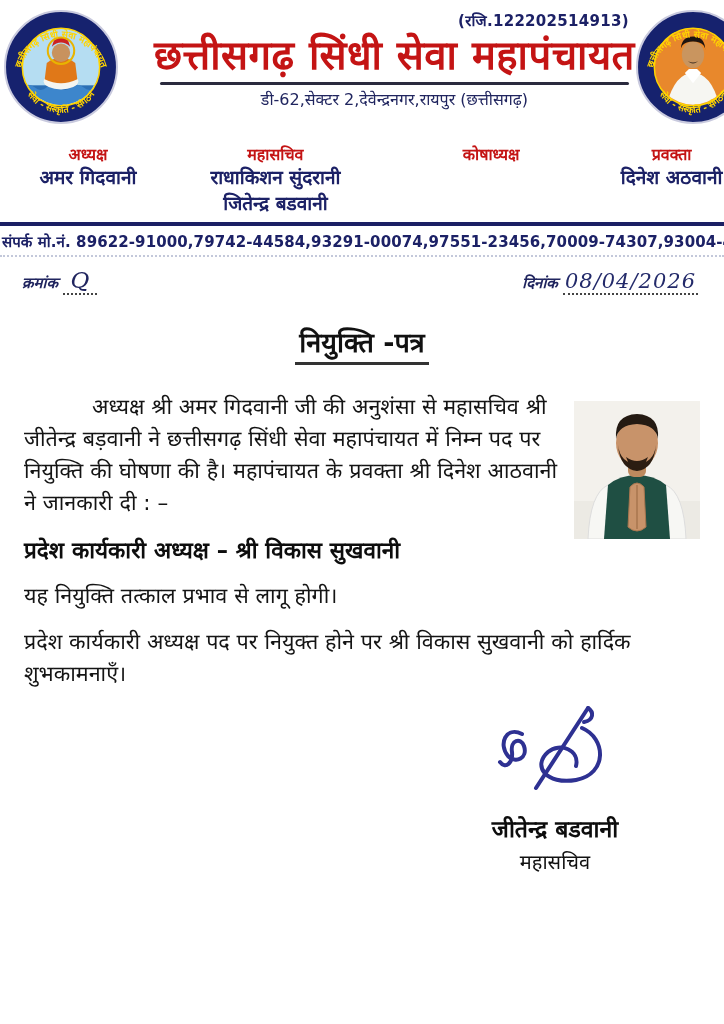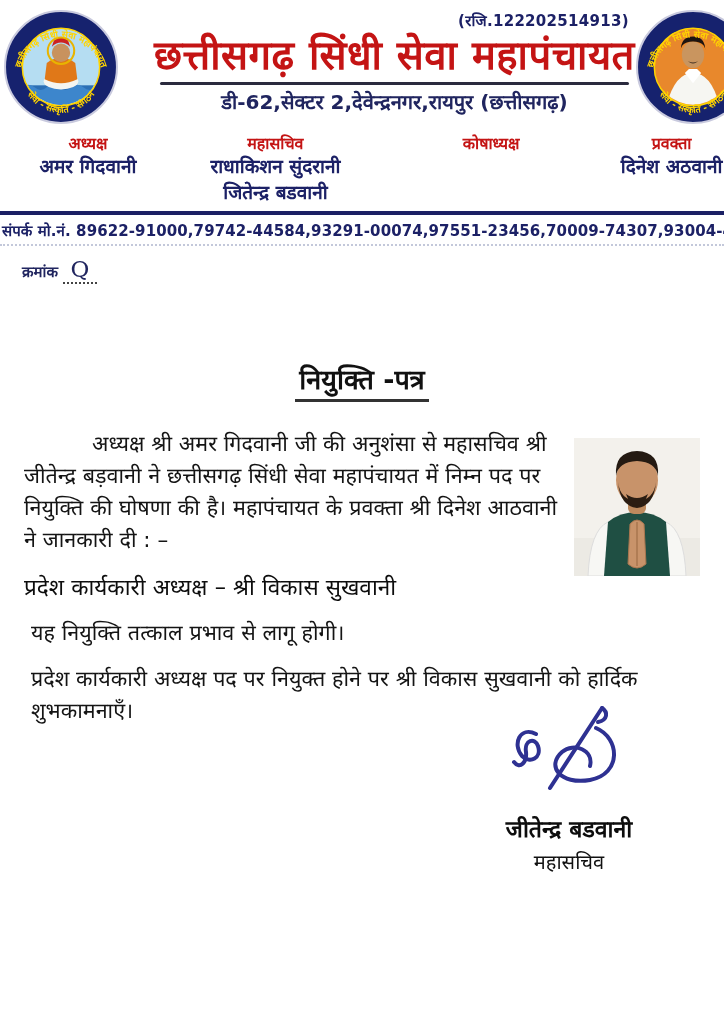--- a/index.html
+++ b/index.html
@@ -35,29 +35,29 @@
     font-weight:bold;
     color:#c41414;
     letter-spacing:.5px;
     white-space:nowrap;
   }
   .title-rule{
     height:3px;background:#2a2a3e;
     margin:4px 6px 3px 6px;border-radius:2px;
   }
   .address{
-    font-size:20px;font-weight:bold;color:#20255f;
+    font-size:16px;font-weight:normal;color:#20255f;
   }
   
   .officers{
     display:flex;
     padding:4px 10px 0 10px;
     text-align:center;
   }
-  .officer-col{padding:0 4px;}
+  .officer-col{padding:0 4px;margin-top:11px;}
   .col-1{flex:0 0 21%;}
   .col-2{flex:0 0 30%;}
   .col-3{flex:0 0 29%;}
   .col-4{flex:0 0 20%;}
   .officer-title{
     font-size:16px;font-weight:bold;color:#c41414;line-height:1.25;
   }
   .officer-name{
     font-size:19px;font-weight:bold;color:#1c2166;line-height:1.35;
     white-space:nowrap;
@@ -70,68 +70,69 @@
     text-align:center;
     padding:5px 2px 4px 2px;
     white-space:nowrap;
     letter-spacing:.1px;
   }
   .dashed-rule{border-bottom:2px dotted #c3c8da;margin:0 0 0 0;}
   
   .meta-row{
     display:flex;justify-content:space-between;align-items:flex-end;
     padding:12px 26px 0 22px;
+    font-style:italic;
   }
   .meta-label{font-size:15px;font-weight:bold;color:#20255f;}
   .serial-value{
     display:inline-block;min-width:34px;text-align:center;
     font-family:"DejaVu Serif","Liberation Serif",serif;
     font-size:23px;color:#20255f;
     border-bottom:2px dotted #444;
     line-height:1;padding-bottom:1px;
   }
   .date-value{
     display:inline-block;min-width:118px;text-align:center;
     font-family:"DejaVu Serif","Liberation Serif",serif;
     font-size:21px;color:#232a6a;letter-spacing:1px;
     border-bottom:2px dotted #444;
     line-height:1.05;padding:0 2px 1px 2px;
   }
   
   .letter{position:relative;padding:0 24px;}
   .letter-title{
-    margin:76px auto 0 auto;
+    margin:28px auto 0 auto;
     text-align:center;
     font-size:27px;font-weight:bold;color:#111;
     width:fit-content;
     border-bottom:3px solid #333;
     padding:0 4px 2px 4px;
   }
   .photo-frame{
     float:right;
     width:126px;height:138px;
     margin:10px 0 6px 14px;
     background:#f4f2ee;
     overflow:hidden;
   }
   .para{
     font-size:21.5px;line-height:1.48;color:#141414;
     margin:26px 0 16px 0;
     text-align:left;
   }
   .para.indent{text-indent:68px;}
   .appointment-line{
-    font-size:22.5px;font-weight:normal;color:#0d0d0d;
+    font-size:22.5px;font-weight:bold;color:#0d0d0d;
     margin:16px 0 0 0;line-height:1.4;
   }
-  .plain-line{font-size:21.5px;color:#141414;margin:14px 0 0 7px;line-height:1.48;}
+  .plain-line{font-size:21.5px;color:#141414;margin:14px 0 0 0;line-height:1.48;}
   
   .sig-block{
     position:absolute;
-    right:30px;top:700px;
+    right:44px;top:700px;
     width:250px;
     text-align:center;
   }
   .sig-scribble{display:block;margin:0 auto;}
   .sig-name{font-size:23px;font-weight:bold;color:#0d0d0d;margin-top:2px;}
   .sig-designation{font-size:20px;color:#111;margin-top:4px;}
   
   .arc-text{fill:#ffd400;font-size:9px;font-weight:bold;}
 </style>
 </head>
@@ -227,20 +228,24 @@
 
   <div class="thick-rule"></div>
   <div class="contact">संपर्क मो.नं. 89622-91000,79742-44584,93291-00074,97551-23456,70009-74307,93004-43336,78793-11110,98271-66372</div>
   <div class="dashed-rule"></div>
 
   <div class="meta-row">
     <div>
       <span class="meta-label">क्रमांक</span>
       <span class="serial-value">Q</span>
     </div>
+    <div>
+      <span class="meta-label">दिनांक</span>
+      <span class="date-value">08/04/2026</span>
+    </div>
   </div>
 
   <div class="letter">
     <h2 class="letter-title">नियुक्ति -पत्र</h2>
 
     <div>
       <div class="photo-frame">
         <svg width="126" height="138" viewBox="0 0 126 138">
           <rect width="126" height="138" fill="#f3f1ec"></rect>
           <rect y="100" width="126" height="38" fill="#eceae4"></rect>

